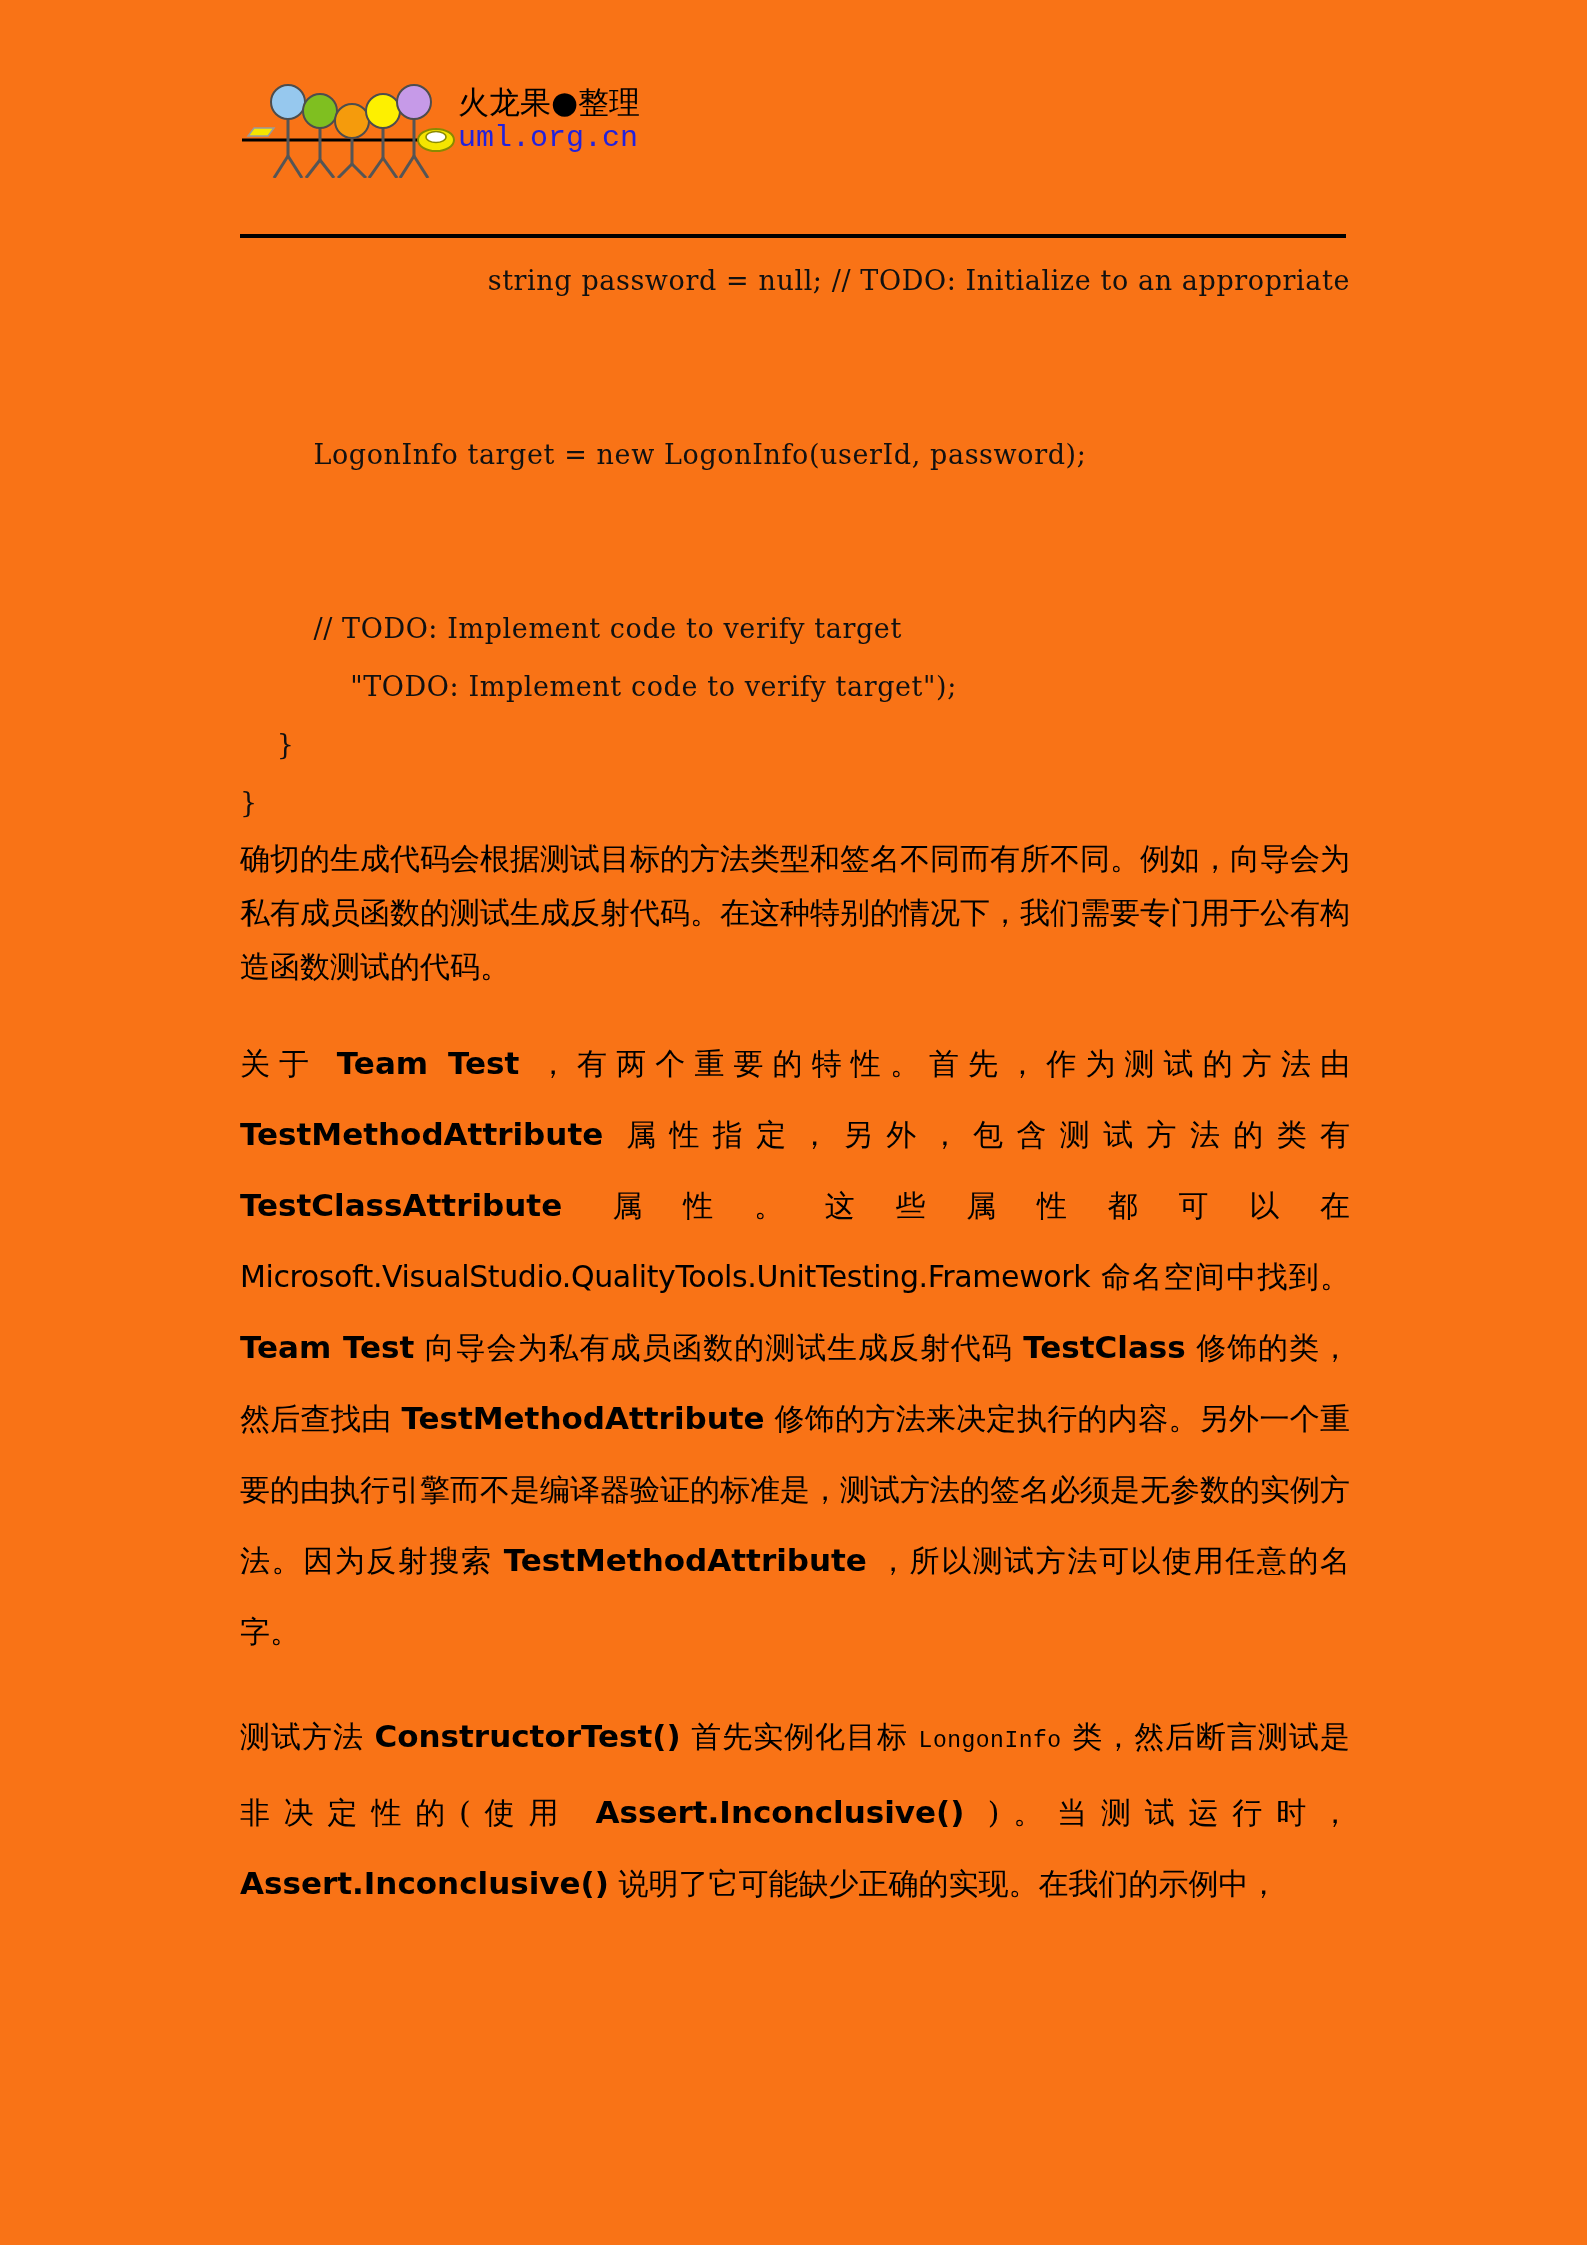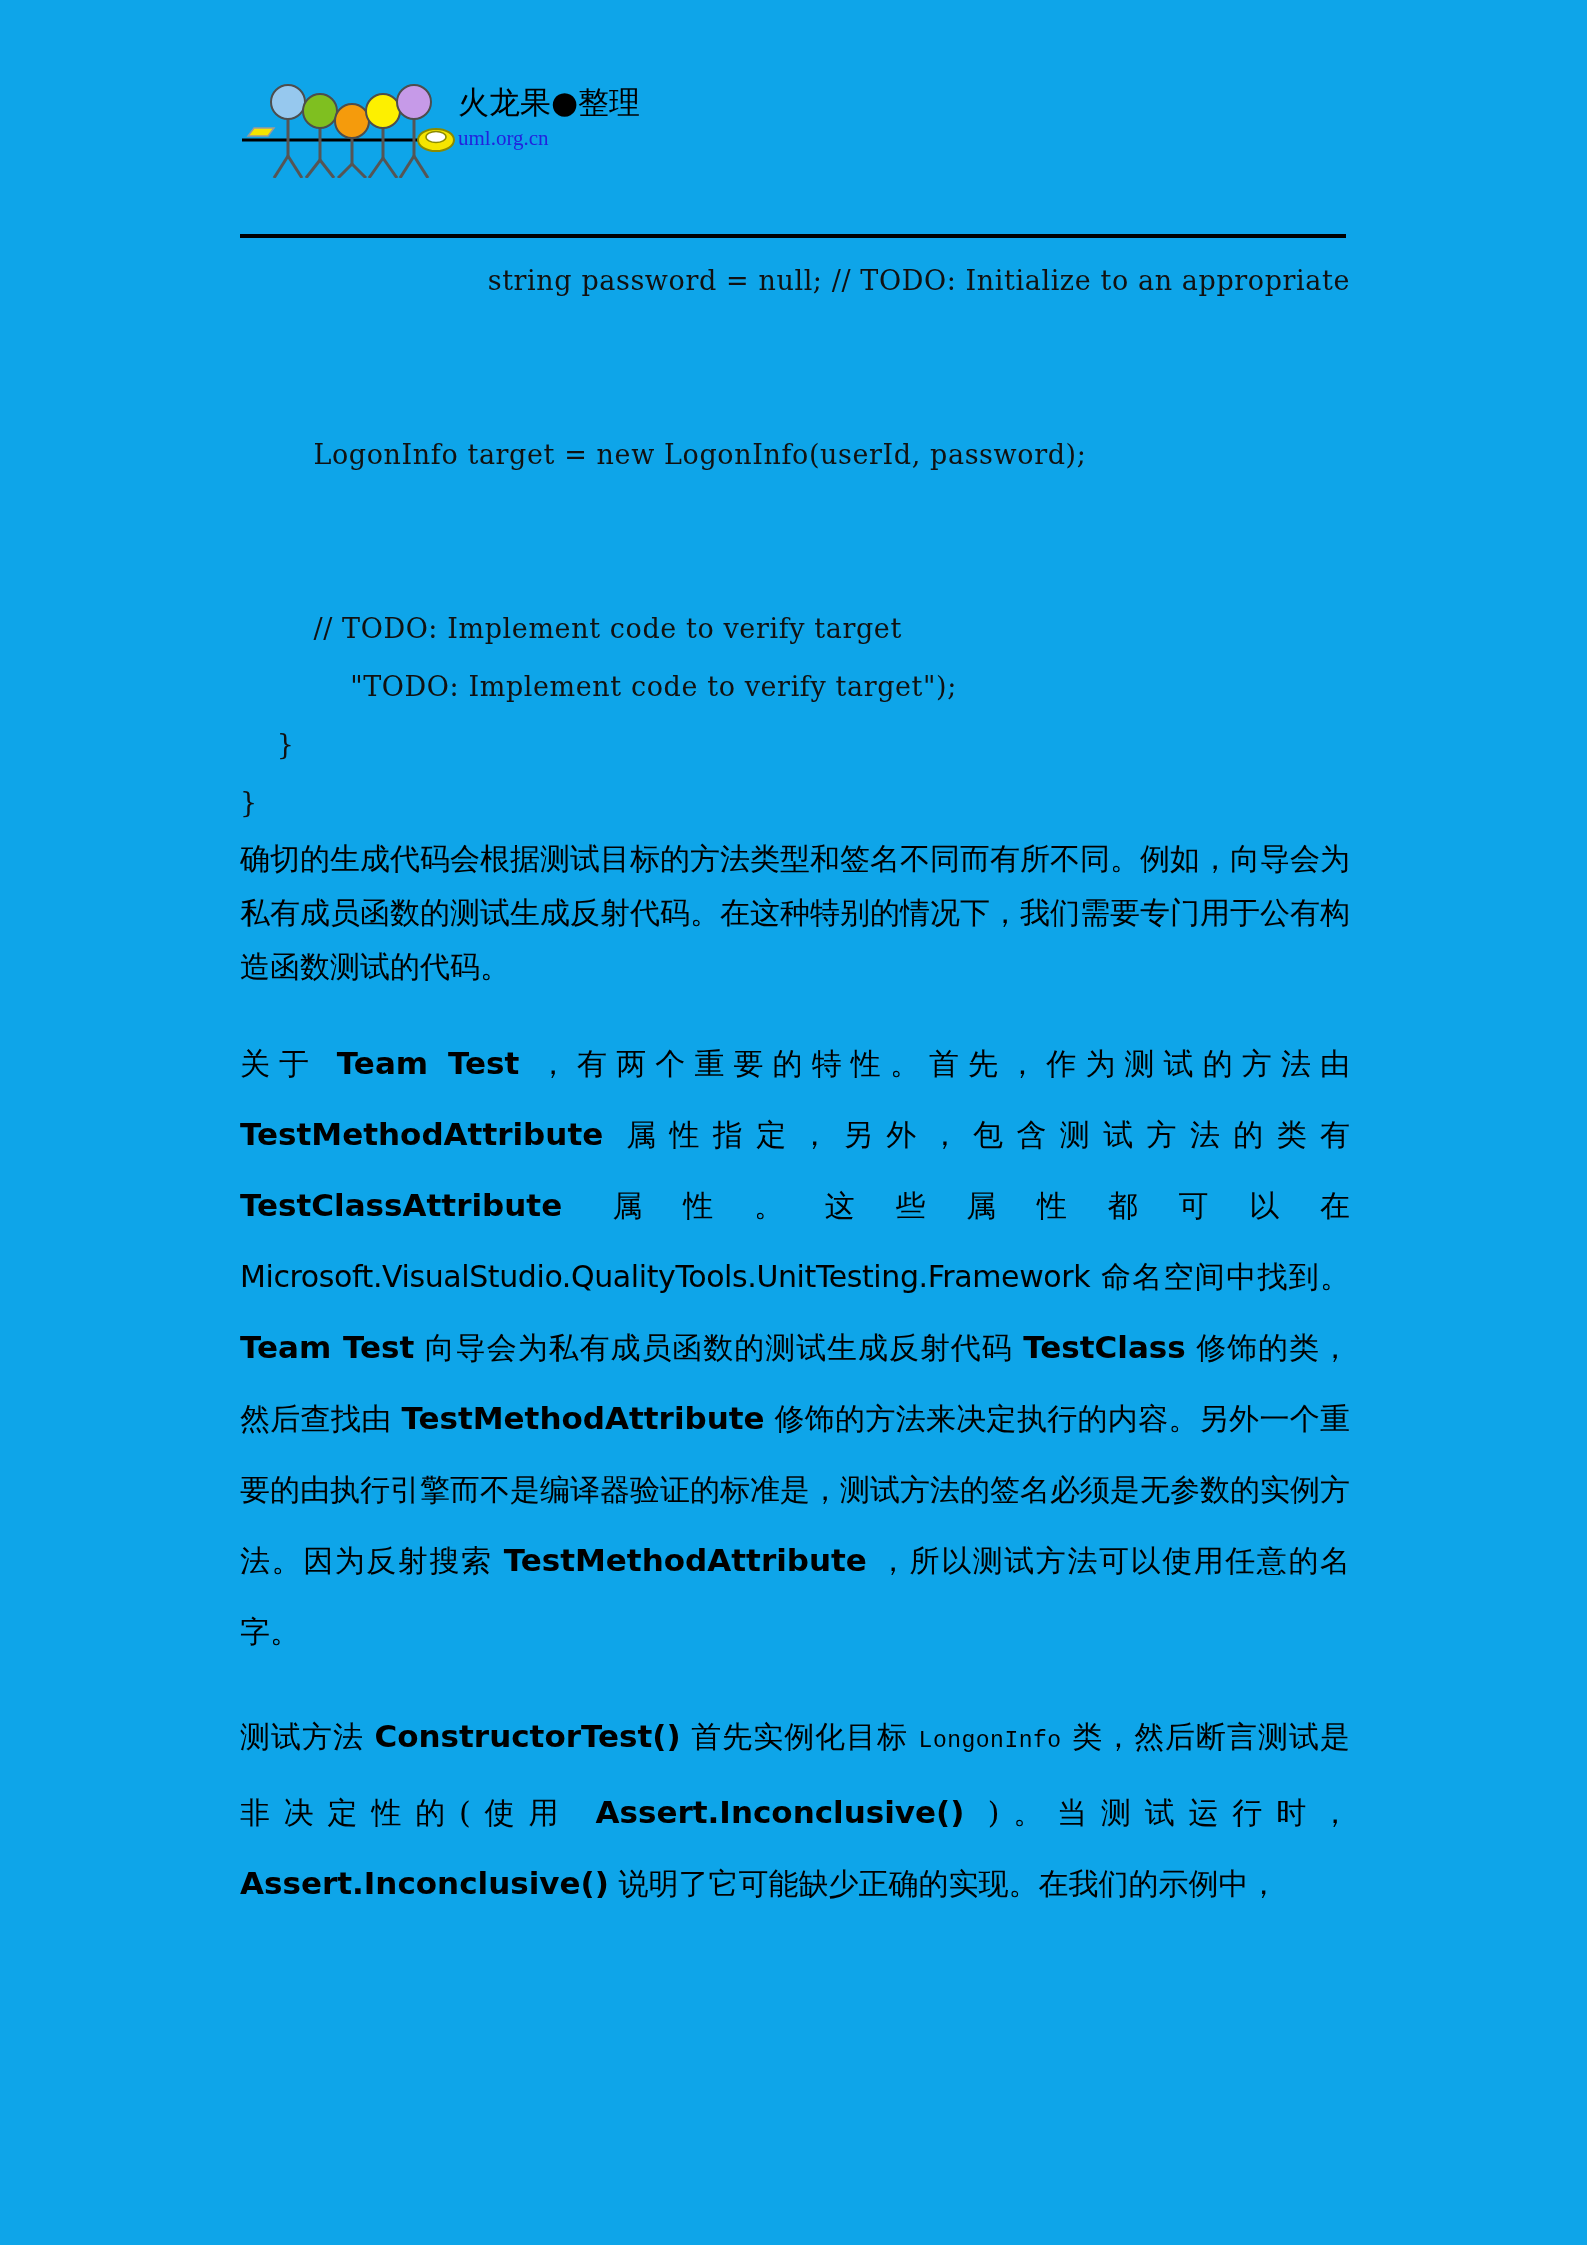--- a/index.html
+++ b/index.html
@@ -14,21 +14,21 @@
     font-family: "Liberation Serif", serif;
     color: #000000;
     overflow: hidden;
   }
 
   .page {
     position: absolute;
     left: 0; top: 0;
     width: 1587px;
     height: 2245px;
-    background: #0ea5e9;
+    background: #f97316;
   }
 
   
   .header {
     position: absolute;
     left: 240px;
     top: 78px;
     width: 1110px;
     height: 110px;
   }
@@ -47,22 +47,22 @@
   }
   .logo-cn {
     font-family: "DejaVu Sans", sans-serif;
     font-size: 31px;
     line-height: 36px;
     color: #000000;
     letter-spacing: 0px;
     white-space: nowrap;
   }
   .logo-url {
-    font-family: Liberation Serif, serif;
-    font-size: 21px;
+    font-family: Liberation Mono, monospace;
+    font-size: 30px;
     line-height: 34px;
     color: #2222dd;
     white-space: nowrap;
     margin-top: 1px;
   }
 
   
   .hr {
     position: absolute;
     left: 240px;

